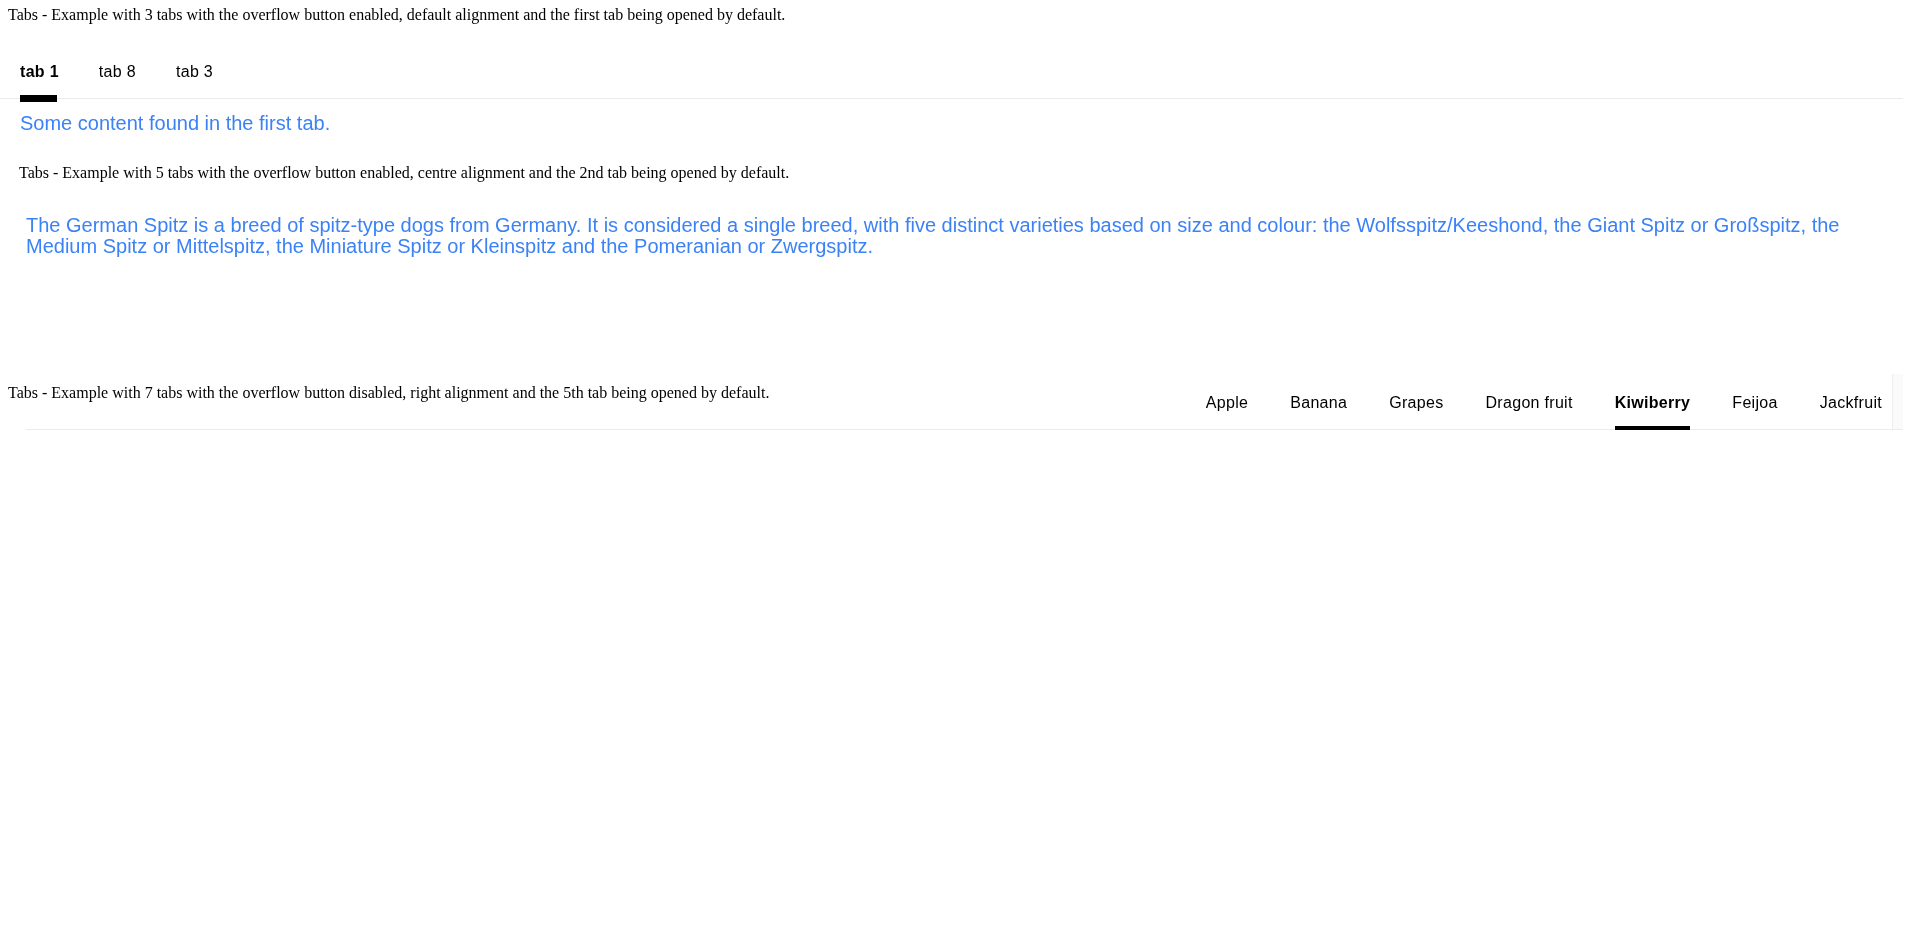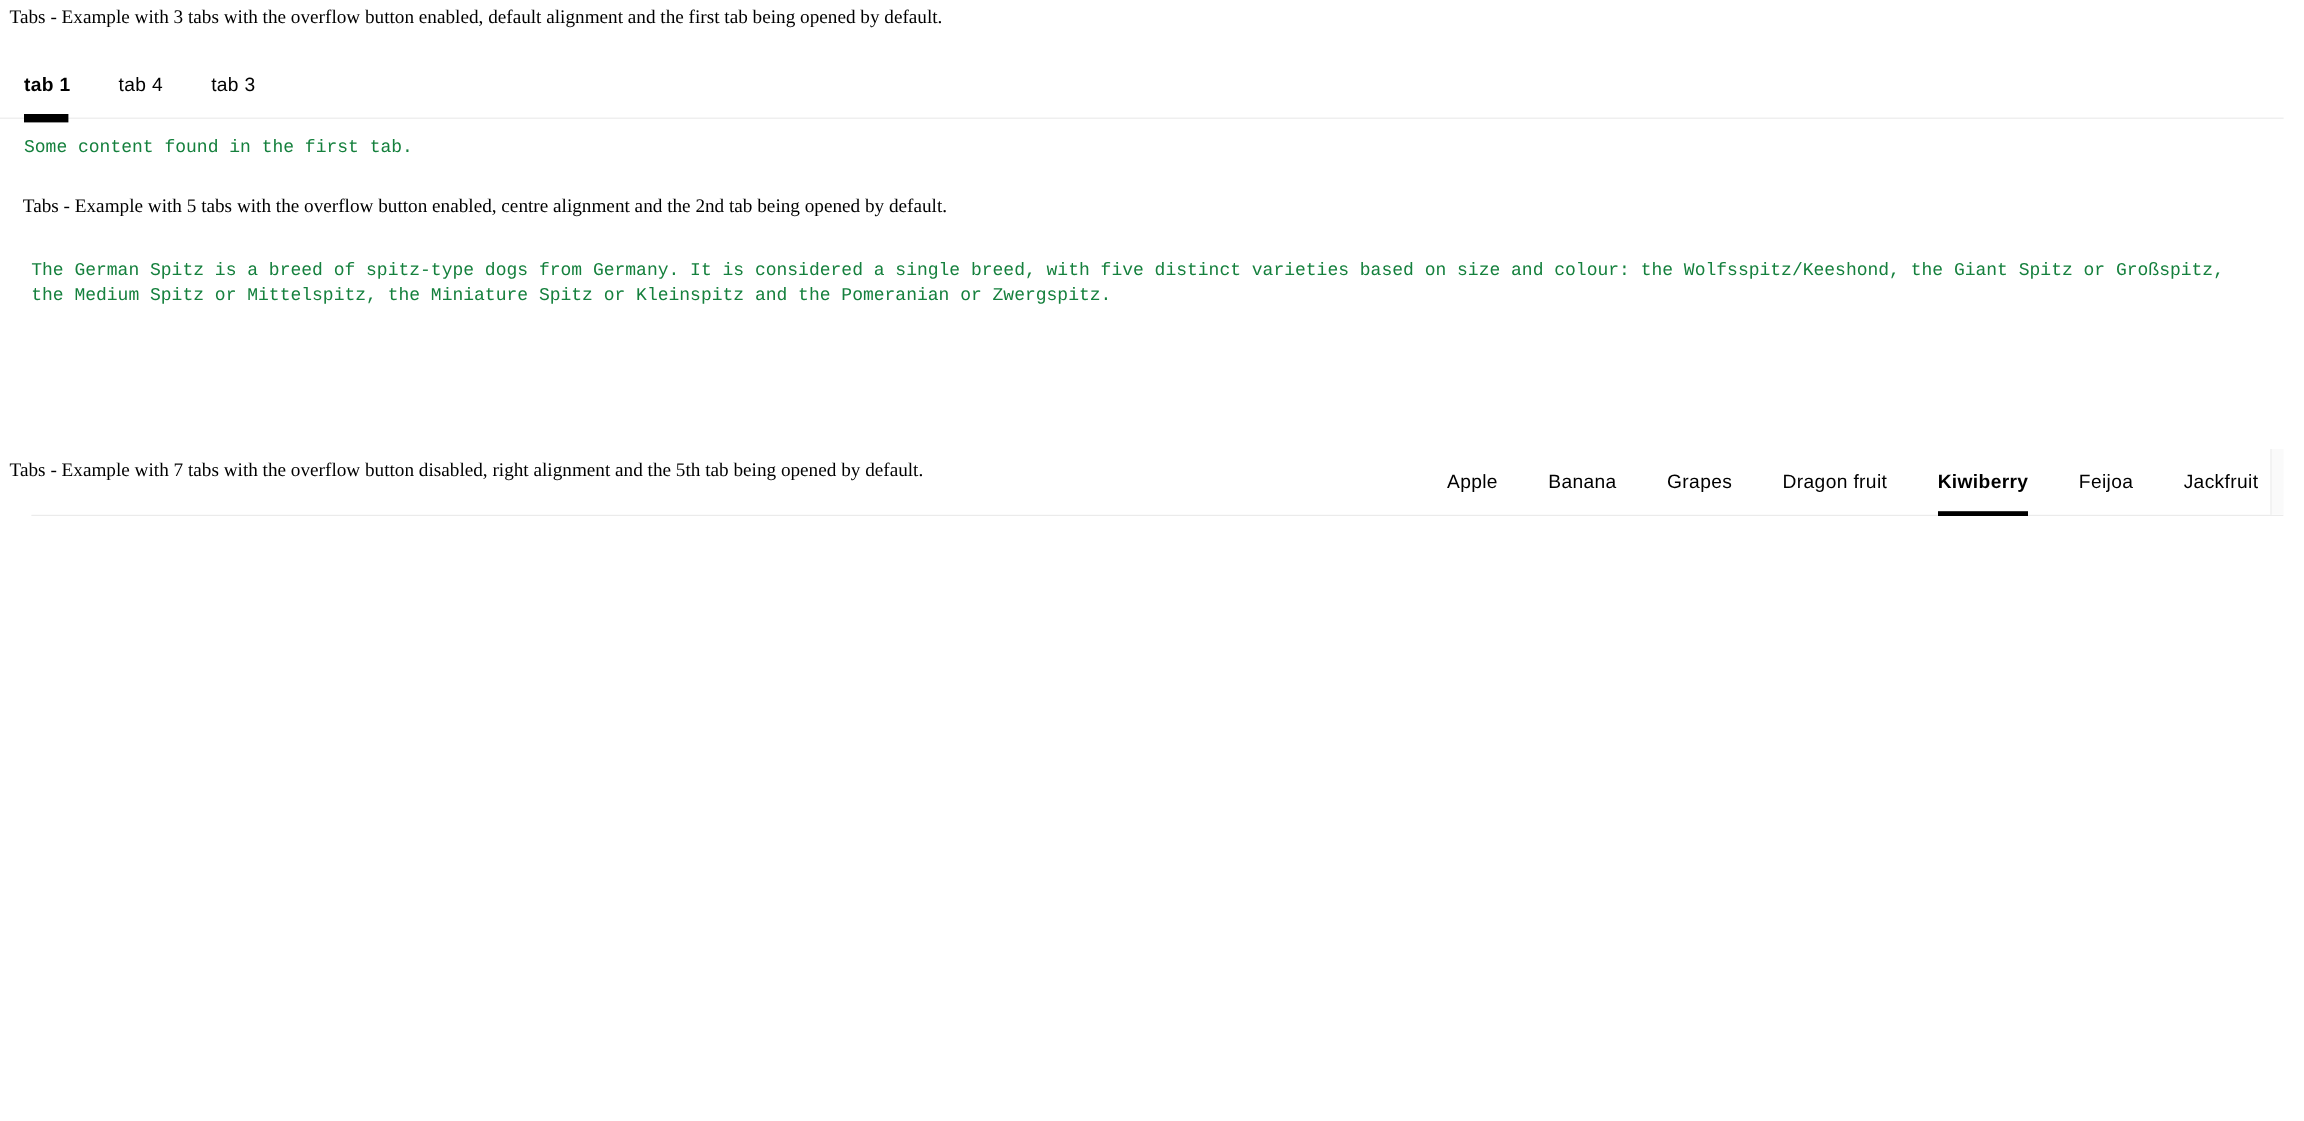--- a/index.html
+++ b/index.html
@@ -62,24 +62,24 @@
     content: "";
     position: absolute;
     left: 20px;
     right: 20px;
     bottom: -4px;
     height: 7px;
     background: #000000;
   }
 
   .tab-panel {
-    font-family: Liberation Mono, monospace;
-    font-size: 15px;
+    font-family: Liberation Sans, sans-serif;
+    font-size: 20px;
     line-height: 21px;
-    color: #15803d;
+    color: #3b82f6;
     padding: 14px 20px 0 20px;
   }
 
   
   .block1 { position: absolute; top: 5px; left: 0; width: 1920px; }
   .block1 .desc { position: absolute; top: 0; left: 0; }
   .block1 .tabs-wrap { position: absolute; top: 38px; left: 0; width: 1903px; }
   .block1 .tablist { padding-left: 0; }
   .block1 .tab { padding-left: 20px; padding-right: 20px; }
   .block1 .tab:first-child::after { left: 20px; right: 22px; }
@@ -121,21 +121,21 @@
 <body>
 
 <div class="page">
 
   <div class="block1">
     <div class="section-desc desc">Tabs - Example with 3 tabs with the overflow button enabled, default alignment and the first tab being opened by default.</div>
 
     <div class="tabs-wrap">
       <div class="tablist align-start" role="tablist">
         <button class="tab is-active" role="tab">tab 1</button>
-        <button class="tab" role="tab">tab 4</button>
+        <button class="tab" role="tab">tab 8</button>
         <button class="tab" role="tab">tab 3</button>
       </div>
       <div class="tab-panel" role="tabpanel">Some content found in the first tab.</div>
     </div>
   </div>
 
   <div class="block2">
     <div class="section-desc desc">Tabs - Example with 5 tabs with the overflow button enabled, centre alignment and the 2nd tab being opened by default.</div>
 
     <div class="tabs-wrap">

